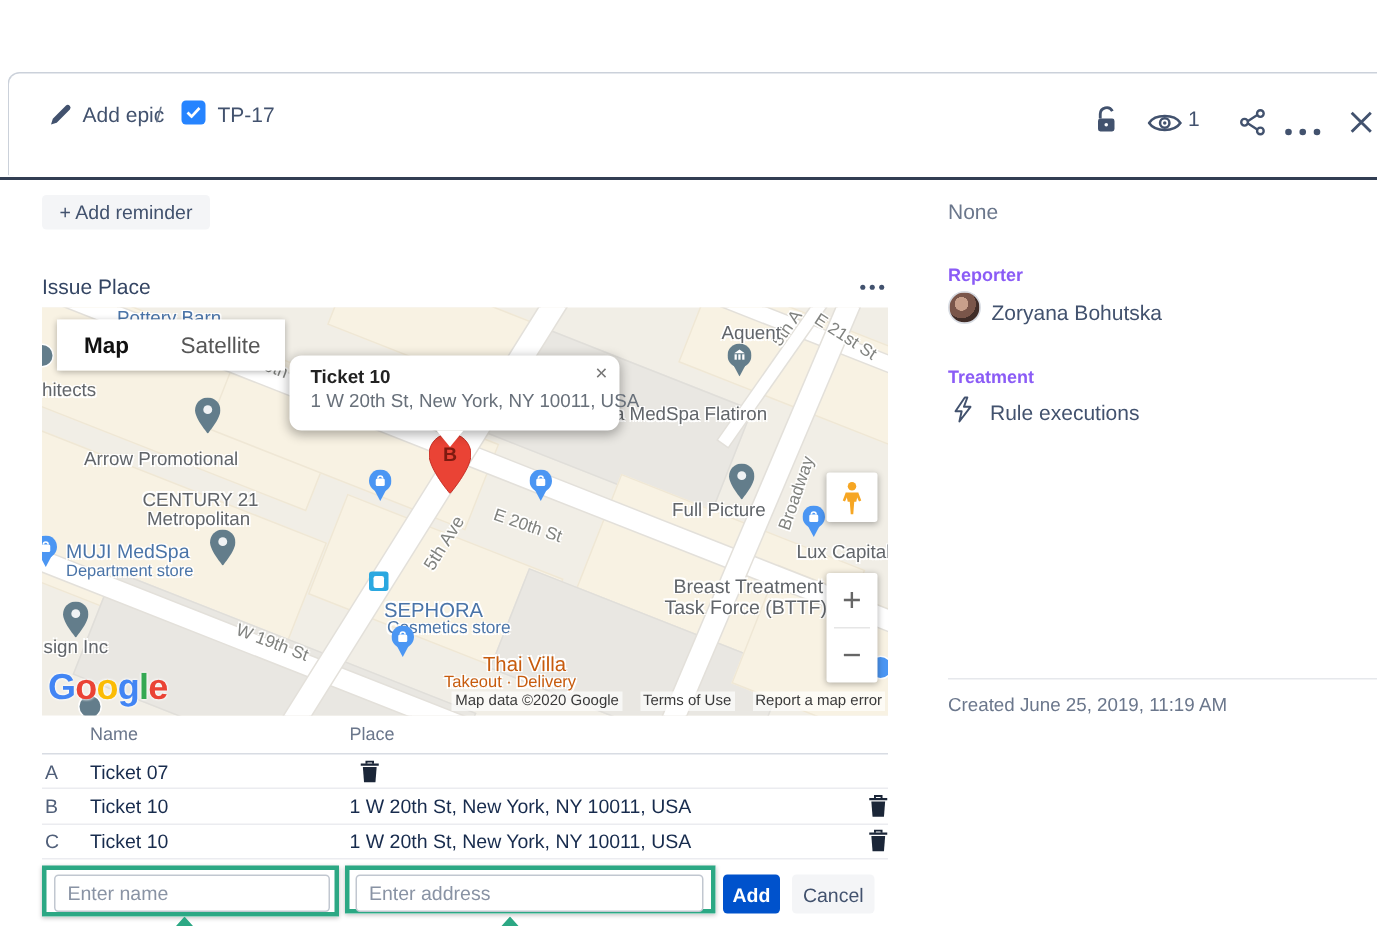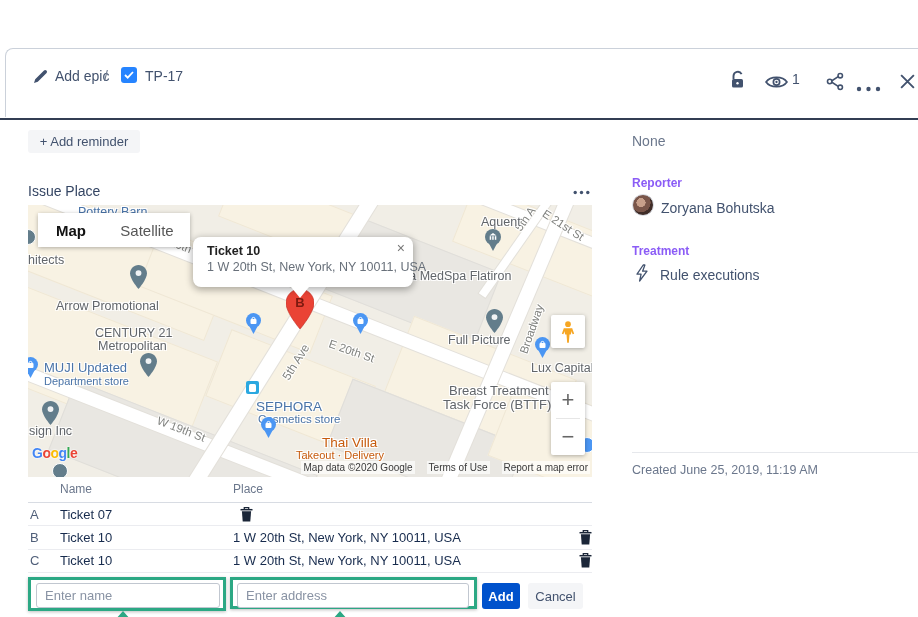--- a/index.html
+++ b/index.html
@@ -53,21 +53,21 @@
     display:flex; align-items:center; justify-content:center; }
   .subway i { display:block; width:7px; height:8px; background:#fff; border-radius:1.5px; }
   .pcirc { position:absolute; width:16px; height:16px; border-radius:50%; background:#637D8B; border:1px solid #fff; }
   .pcirc.blue { background:#4B96F3; }
   .pegman { position:absolute; left:523px; top:110px; width:34px; height:33px; background:#fff; border-radius:2px;
     box-shadow:0 1px 4px rgba(0,0,0,.3); display:flex; align-items:center; justify-content:center; cursor:pointer; }
   .zoomctl { position:absolute; left:523px; top:177px; width:34px; height:73px; background:#fff; border-radius:2px;
     box-shadow:0 1px 4px rgba(0,0,0,.3); display:flex; flex-direction:column; }
   .zoomctl .zbtn { flex:1; background:none; border:none; font-size:22px; color:#666; cursor:pointer; font-family:inherit; line-height:1; }
   .zoomctl .zdiv { height:1px; background:#E6E6E6; margin:0 5px; }
-  .glogo { position:absolute; left:4px; top:240px; font-size:14px; font-weight:bold; letter-spacing:-0.5px;
+  .glogo { position:absolute; left:4px; top:240px; font-size:24px; font-weight:bold; letter-spacing:-0.5px;
     text-shadow:0 0 2px #fff,0 0 2px #fff; cursor:pointer; }
   .attrib { position:absolute; right:2px; bottom:3px; display:flex; gap:12px; font-size:10px; color:#3A3A3A; }
   .attrib span { background:rgba(255,255,255,.65); padding:1px 2px; white-space:nowrap; }
 
   
   .ptable { position:absolute; left:28px; top:437px; width:564px; }
   .thead { display:flex; height:21px; align-items:flex-start; border-bottom:1px solid #D8DCE3; color:#6B778C; font-size:12px; }
   .col-letter { width:32px; padding-left:2px; }
   .col-name { width:173px; }
   .col-place { flex:1; }
@@ -194,21 +194,21 @@
     <span class="stlbl" style="left:512px; top:14px; transform:rotate(33deg);">E 21st St</span>
     <span class="stlbl" style="left:484px; top:8px; transform:rotate(-55deg);">5th A</span>
     <span class="stlbl" style="left:248px; top:150px; font-size:12px; transform:rotate(-58deg);">5th Ave</span>
     <span class="stlbl" style="left:478px; top:118px; transform:rotate(-71deg);">Broadway</span>
 
     <span class="mlbl blue" style="left:50px; top:0;">Pottery Barn</span>
     <span class="mlbl" style="left:0; top:48px;">hitects</span>
     <span class="mlbl" style="left:28px; top:94px;">Arrow Promotional</span>
     <span class="mlbl" style="left:67px; top:121px;">CENTURY 21</span>
     <span class="mlbl" style="left:70px; top:134px;">Metropolitan</span>
-    <span class="mlbl blue" style="left:16px; top:155px; font-size:13px;">MUJI Updated</span>
+    <span class="mlbl blue" style="left:16px; top:155px; font-size:13px;">MUJI MedSpa</span>
     <span class="mlbl blue" style="left:16px; top:170px; font-size:11px;">Department store</span>
     <span class="mlbl blue" style="left:228px; top:194px; font-size:13.5px;">SEPHORA</span>
     <span class="mlbl blue" style="left:230px; top:208px; font-size:11.5px;">Cosmetics store</span>
     <span class="mlbl orange" style="left:294px; top:230px; font-size:13.5px;">Thai Villa</span>
     <span class="mlbl orange" style="left:268px; top:244px; font-size:11px;">Takeout · Delivery</span>
     <span class="mlbl" style="left:1px; top:219px;">sign Inc</span>
     <span class="mlbl" style="left:453px; top:10px;">Aquent</span>
     <span class="mlbl" style="left:375px; top:64px;">ca MedSpa Flatiron</span>
     <span class="mlbl" style="left:420px; top:128px;">Full Picture</span>
     <span class="mlbl" style="left:503px; top:156px;">Lux Capital</span>

